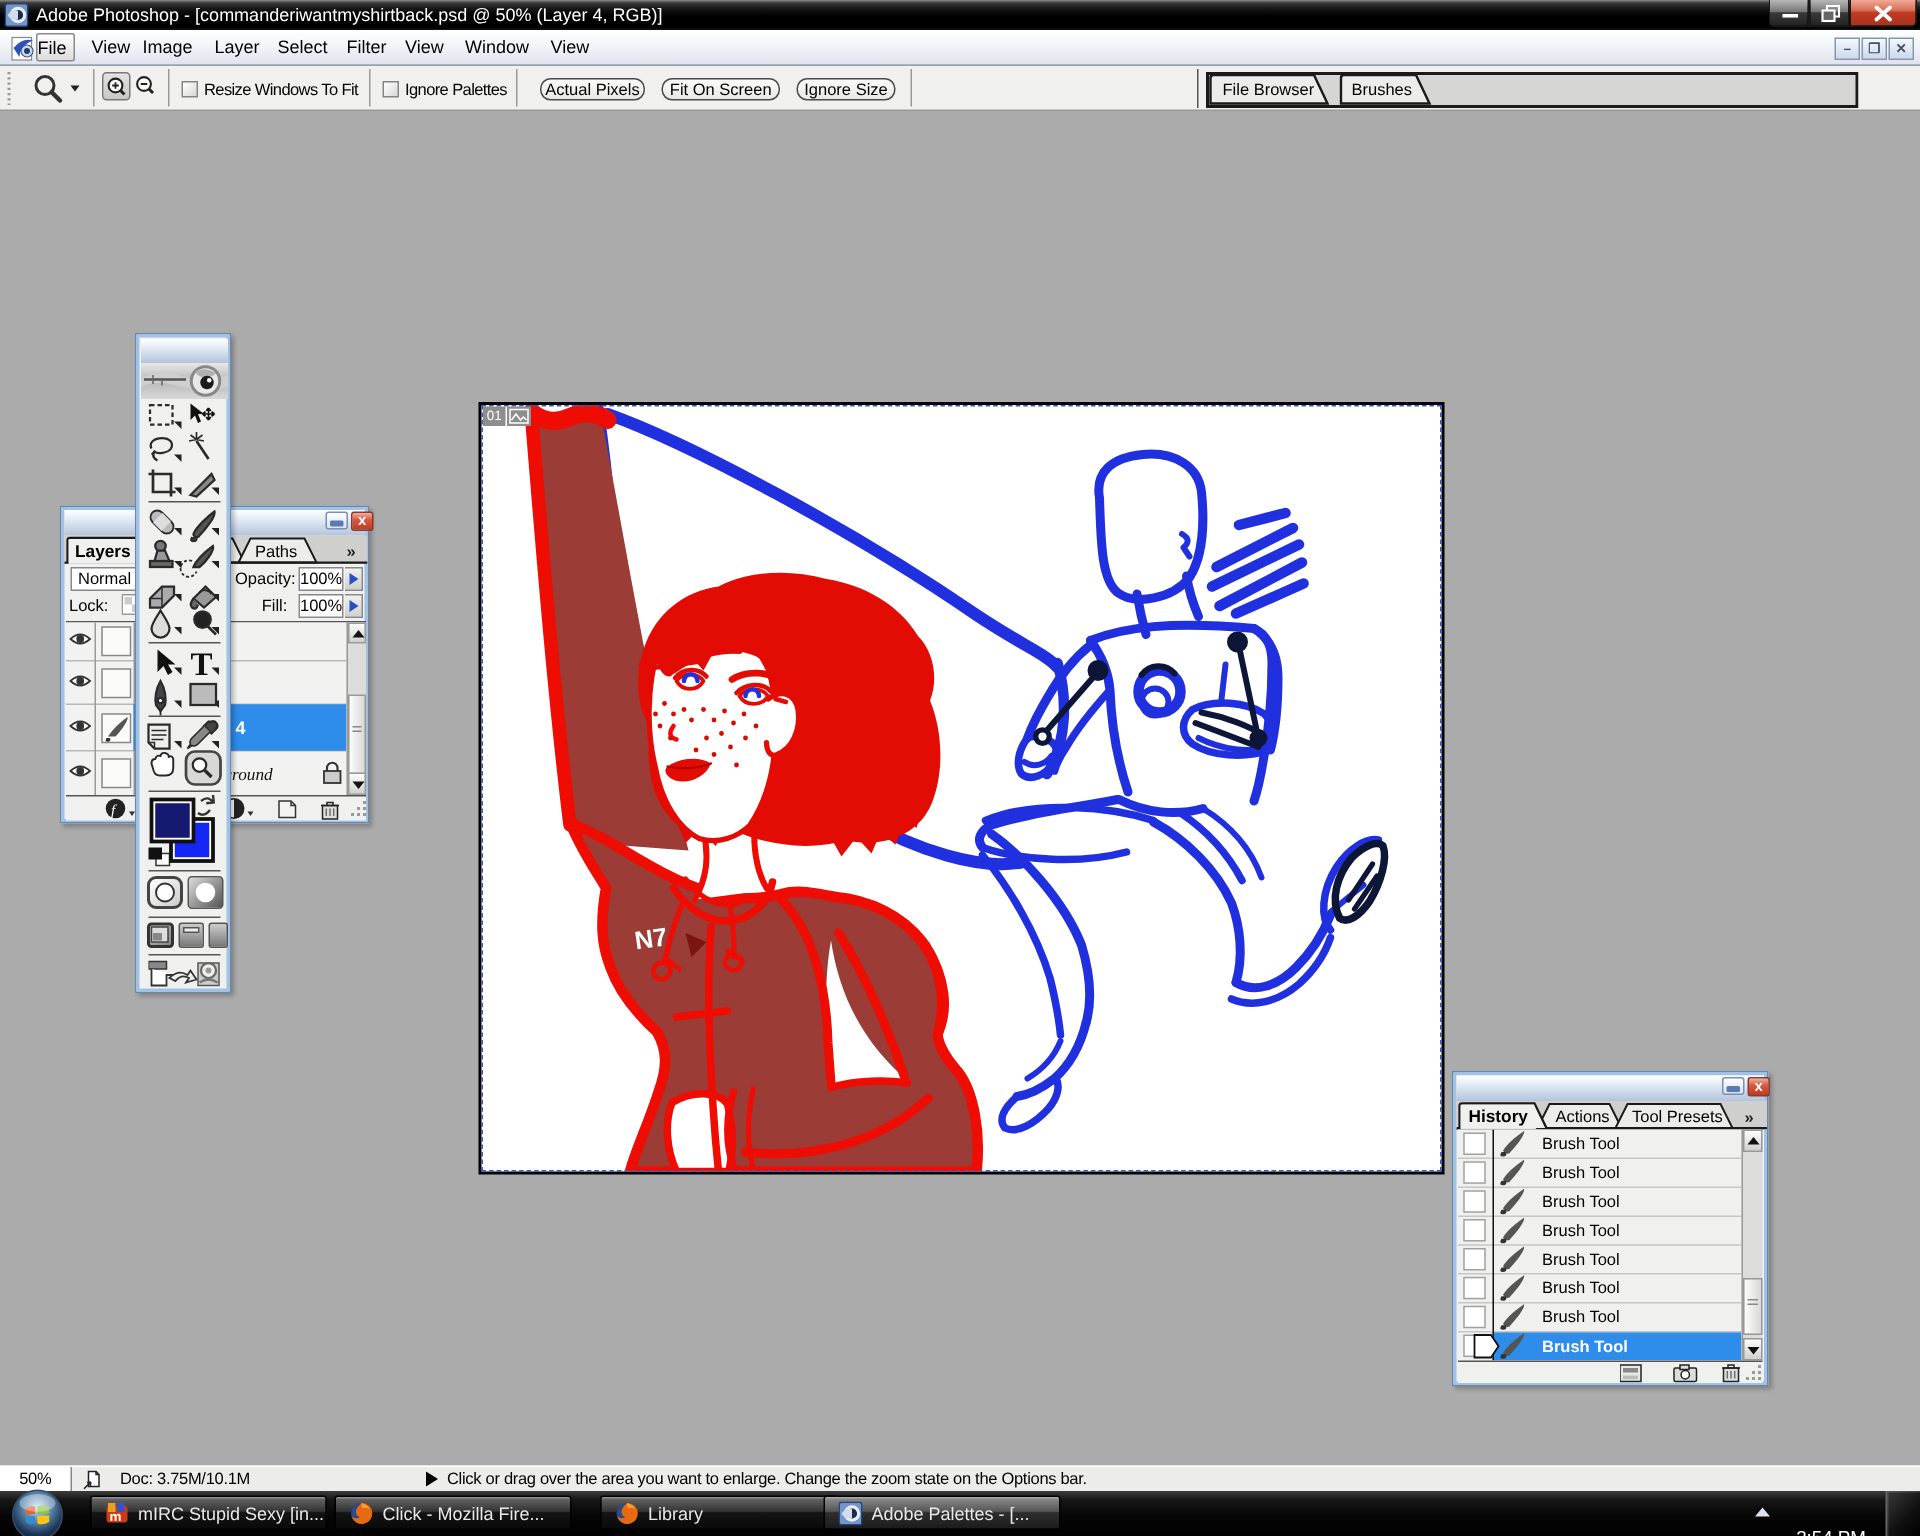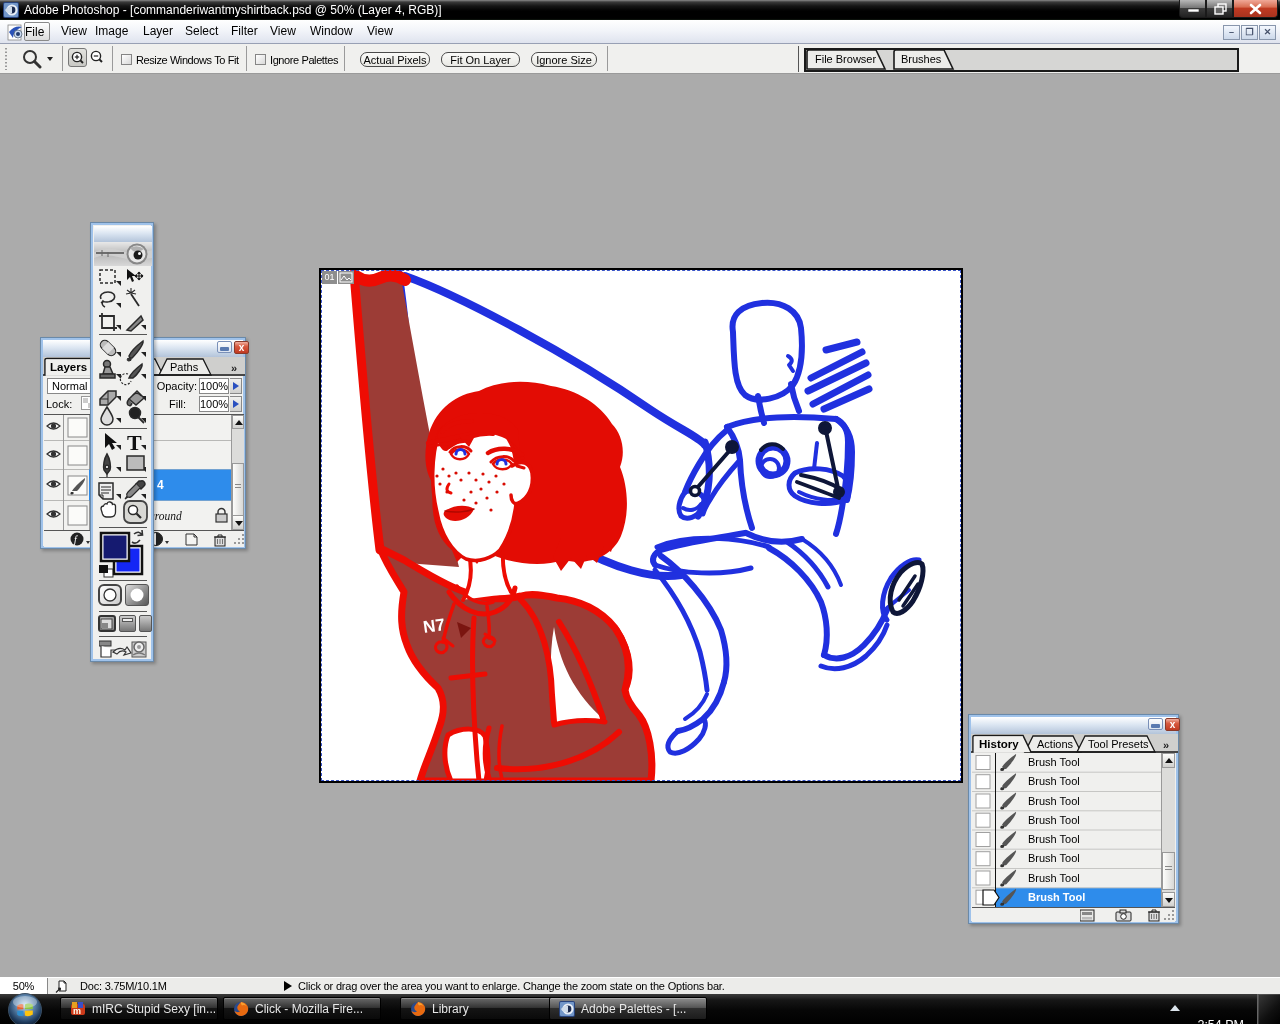--- a/index.html
+++ b/index.html
@@ -167,21 +167,21 @@
         </svg>
     </div>
     <div class="abs vsep" style="left:112px"></div>
     <div class="abs cbox" style="left:121px"></div>
     <div class="abs clabel" style="left:136px">Resize Windows To Fit</div>
     <div class="abs vsep" style="left:246px"></div>
     <div class="abs cbox" style="left:255px"></div>
     <div class="abs clabel" style="left:270px">Ignore Palettes</div>
     <div class="abs vsep" style="left:344px"></div>
     <div class="abs obtn" style="left:360px;width:70px">Actual Pixels</div>
-    <div class="abs obtn" style="left:441px;width:79px">Fit On Layer</div>
+    <div class="abs obtn" style="left:441px;width:79px">Fit On Screen</div>
     <div class="abs obtn" style="left:531px;width:66px">Ignore Size</div>
     <div class="abs vsep" style="left:607px"></div>
     <div class="abs" style="left:798px;top:2px;width:1px;height:26px;background:#555"></div>
     <div class="abs" id="palwell"></div>
     <svg class="abs" style="left:804px;top:4px" width="435" height="24" viewBox="0 0 435 24">
       <rect x="1" y="1" width="433" height="22" fill="#d6d6d4" stroke="#1a1a1a" stroke-width="2"></rect>
       <path d="M3,21 L3,4 Q3,2 5,2 L72,2 L81,21 Z" fill="#ececea" stroke="#1a1a1a" stroke-width="1.6"></path>
       <path d="M90,21 L90,4 Q90,2 92,2 L140,2 L149,21 Z" fill="#ececea" stroke="#1a1a1a" stroke-width="1.6"></path>
       <text x="11" y="15" font-size="11" fill="#000">File Browser</text>
       <text x="97" y="15" font-size="11" fill="#000">Brushes</text>
@@ -404,21 +404,21 @@
       <svg class="abs" style="left:40px;top:58px" width="60" height="15" viewBox="0 0 60 15">
         <rect x="0.5" y="0.5" width="13" height="13" fill="#fff" stroke="#999"></rect>
         <rect x="2" y="2" width="5" height="5" fill="#ccc"></rect>
           <rect x="7" y="7" width="5" height="5" fill="#ccc"></rect>
         <rect x="17.5" y="0.5" width="13" height="13" fill="#fff" stroke="#999"></rect>
         <path d="M21 8 l3 -4 l3 4 z" fill="#888"></path>
         <rect x="34.5" y="0.5" width="13" height="13" fill="#fff" stroke="#999"></rect>
         <path d="M38 5 l6 6 m0 -6 l-6 6" stroke="#888" stroke-width="1.5"></path>
         <rect x="51.5" y="0.5" width="8" height="13" fill="#fff" stroke="#999"></rect>
       </svg>
-      <div class="abs" style="left:128px;top:60px;width:28px;font-size:11px;text-align:left">Fill:</div>
+      <div class="abs" style="left:128px;top:60px;width:28px;font-size:11px;text-align:center">Fill:</div>
       <div class="abs" style="left:158px;top:58px;width:30px;height:16px;background:#fff;border:1px solid #888;font-size:11px;text-align:center;padding-top:1px">100%</div>
       <div class="abs" style="left:189px;top:58px;width:12px;height:16px;background:linear-gradient(180deg,#f0f0ee,#d0d0ce);border:1px solid #888;border-left:none">
           <div style="width:0;height:0;border-top:4px solid transparent;border-bottom:4px solid transparent;border-left:6px solid #2a50c0;margin:3px 0 0 3px"></div>
         </div>
       <div class="abs" style="left:3px;top:76px;width:200px;height:1px;background:#555"></div>
 
       <div class="abs" style="left:3px;top:77px;width:187px;height:115px;background:#f2f2f0">
         <svg class="abs" style="left:0;top:0" width="187" height="115" viewBox="0 0 187 115">
           <g stroke="#b8b8b6">
               <line x1="0" y1="25.5" x2="187" y2="25.5"></line>

